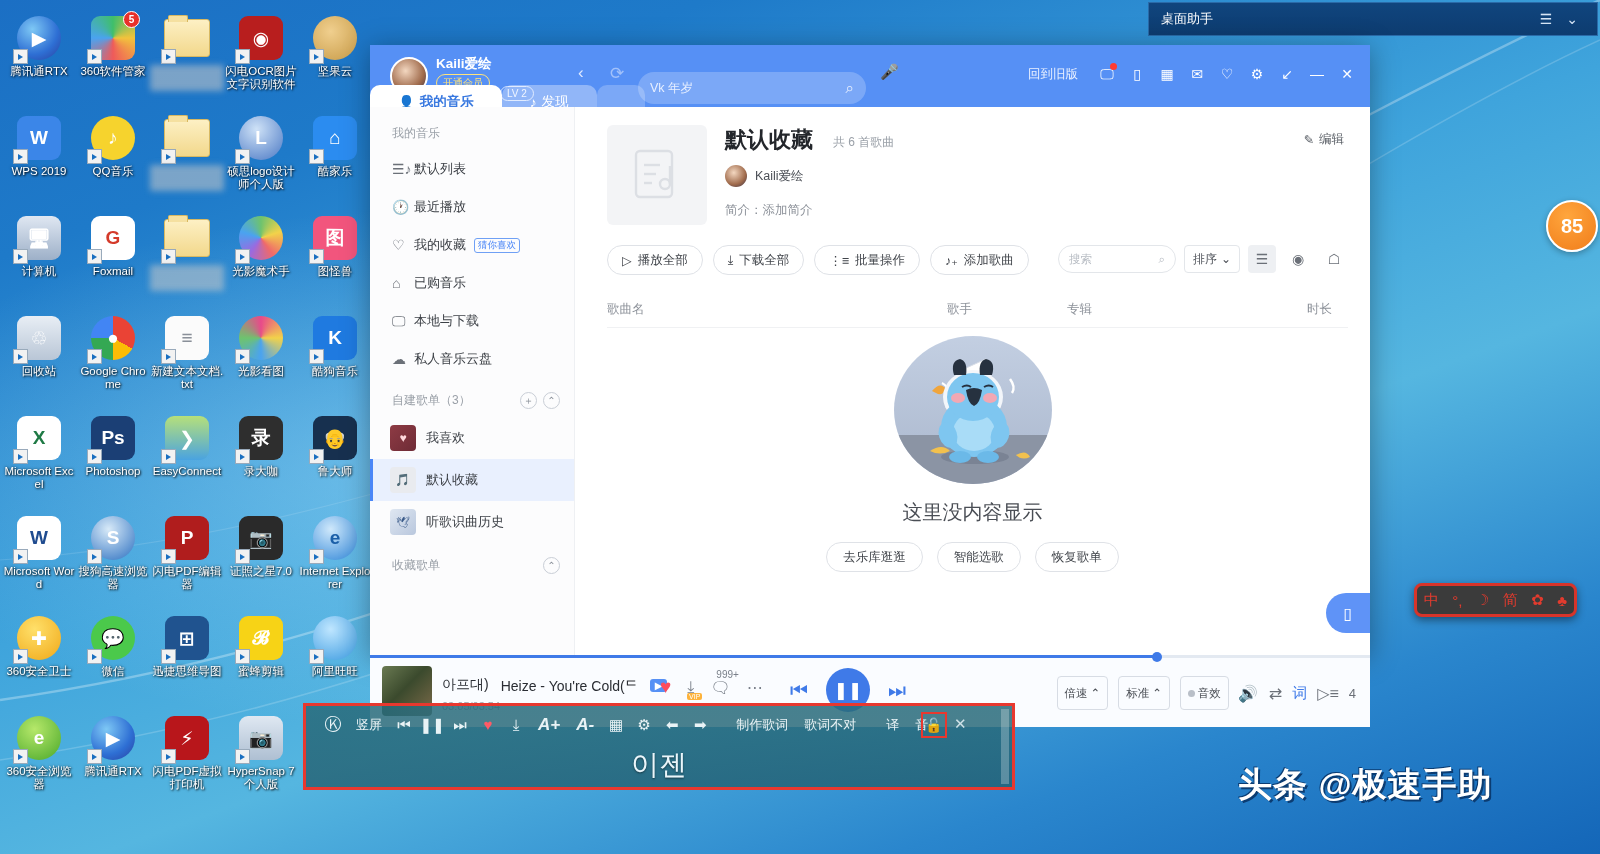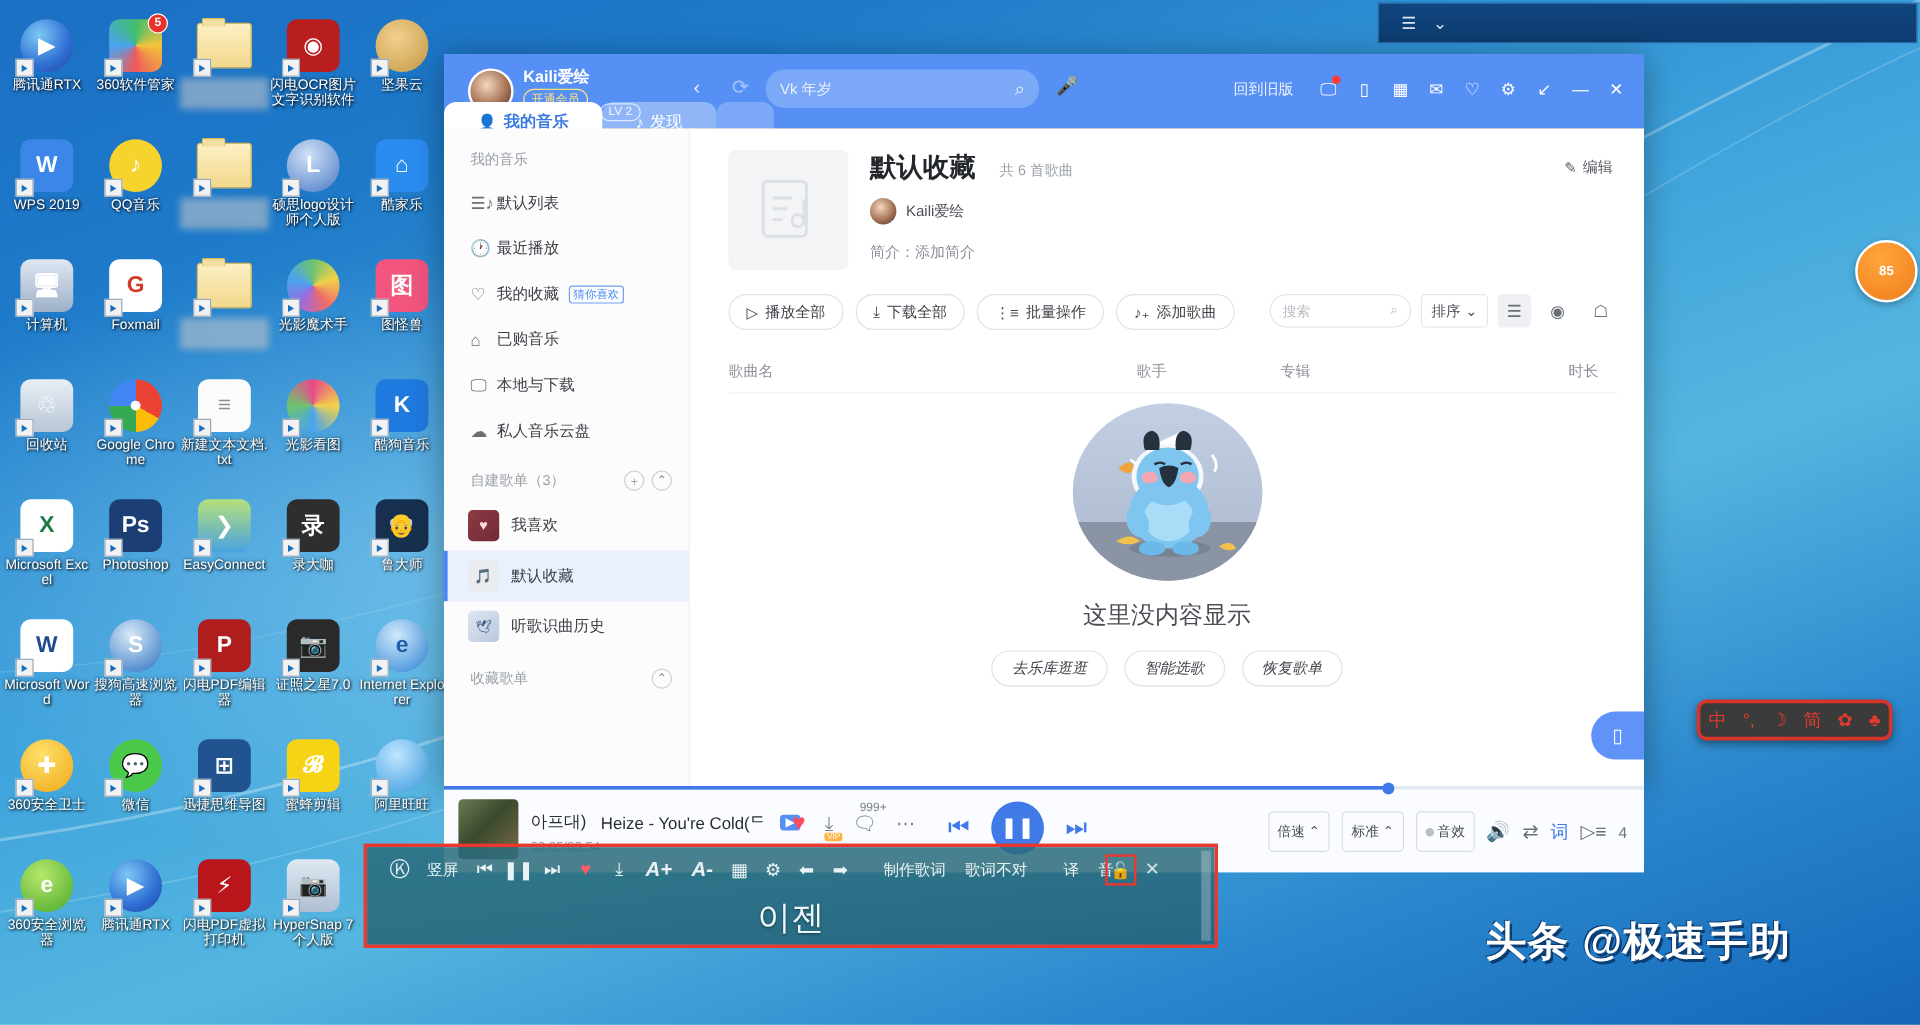--- a/index.html
+++ b/index.html
@@ -45,21 +45,21 @@
     box-shadow:0 4px 26px rgba(0,0,0,.35);}
   #kg-header{height:62px;background:#5690f5;position:relative;}
   #kg-header .avatar{position:absolute;left:20px;top:12px;width:38px;height:38px;border-radius:50%;
     background:radial-gradient(circle at 40% 35%,#f3d7c0,#a06b4c 60%,#2e2a46);border:2px solid #fff;overflow:hidden;}
   #kg-header .uname{position:absolute;left:66px;top:10px;color:#fff;font-size:13.5px;font-weight:bold;}
   #kg-header .tag-vip{position:absolute;left:66px;top:29px;border:1px solid #ffe37a;color:#ffe37a;
     border-radius:9px;font-size:10px;padding:1px 6px;}
   #kg-header .tag-lv{position:absolute;left:130px;top:41px;border:1px solid #cfe0ff;color:#eaf1ff;
     border-radius:9px;font-size:10px;padding:1px 6px;}
   #kg-header .navbtn{position:absolute;top:18px;color:#e0eaff;font-size:17px;cursor:pointer;}
-  #kg-search{position:absolute;left:268px;top:13px;width:228px;height:32px;background:rgba(255,255,255,.22);
+  #kg-search{position:absolute;left:268px;top:27px;width:228px;height:32px;background:rgba(255,255,255,.22);
     border-radius:16px;display:flex;align-items:center;padding:0 12px;}
   #kg-search .sv{flex:1;color:#e7efff;font-size:12.5px;}
   #kg-search .mag{color:#e7efff;font-size:15px;}
   #kg-mic{position:absolute;left:510px;top:18px;color:#dfe9ff;font-size:15px;}
   #kg-right-tools{position:absolute;right:8px;top:14px;display:flex;align-items:center;gap:0;}
   #kg-right-tools .oldver{color:#eaf1ff;font-size:12.5px;margin-right:14px;cursor:pointer;}
   #kg-right-tools .tb{width:30px;height:30px;display:flex;align-items:center;justify-content:center;
     color:#fff;font-size:14px;position:relative;cursor:pointer;}
   #kg-right-tools .tb .dot{position:absolute;top:4px;right:5px;width:7px;height:7px;border-radius:50%;background:#ff3b30;}
 
@@ -112,21 +112,21 @@
     display:flex;align-items:center;font-size:12.5px;color:#8c9199;}
   #tbl-head .c1{width:340px;}
   #tbl-head .c2{width:120px;}
   #tbl-head .c3{width:150px;}
   #tbl-head .c4{flex:1;text-align:right;padding-right:16px;}
 
   #empty{position:absolute;left:0;right:0;top:228px;display:flex;flex-direction:column;align-items:center;}
   #empty .emptytxt{margin-top:14px;font-size:20px;color:#4a4e55;}
   #empty .ebtns{margin-top:16px;display:flex;gap:14px;}
   .ebtn{height:30px;padding:0 16px;border:1px solid #dfe2e7;border-radius:15px;font-size:12.5px;color:#40444a;
-    display:flex;align-items:center;cursor:pointer;background:#fff;font-style:italic;}
+    display:flex;align-items:center;cursor:pointer;background:#fff;}
 
   #side-phone{position:absolute;right:0;bottom:22px;width:44px;height:40px;background:#5f93f7;
     border-radius:22px 0 0 22px;display:flex;align-items:center;justify-content:center;color:#fff;font-size:16px;cursor:pointer;}
 
   
   #player{position:absolute;left:370px;top:655px;width:1000px;height:72px;background:#fafcff;
     border-top:1px solid #e7ecf3;}
   #prog{position:absolute;left:0;top:-1px;width:1000px;height:3px;background:#e3e9f1;}
   #prog .fill{height:3px;background:#3f7ae8;width:78.7%;}
   #prog .knob{position:absolute;top:-3.5px;left:78.7%;width:10px;height:10px;border-radius:50%;background:#3f7ae8;transform:translateX(-5px);}
@@ -170,21 +170,21 @@
   #lyric-scroll{position:absolute;right:3px;top:3px;width:8px;height:75px;background:rgba(255,255,255,.25);}
 
   
   #ime{position:absolute;left:1414px;top:583px;width:163px;height:34px;background:#3b3b3b;
     border:3px solid #d7342a;border-radius:8px;display:flex;align-items:center;justify-content:space-around;
     color:#e23b2e;font-size:15px;box-shadow:0 3px 8px rgba(0,0,0,.45);}
   #ime span{cursor:pointer;}
   
   #badge85{position:absolute;left:1546px;top:200px;width:52px;height:52px;border-radius:50%;
     background:radial-gradient(circle at 40% 30%,#ffa63d,#f07c1a);border:2px solid #fff;color:#fff;
-    font-size:11px;font-weight:bold;display:flex;align-items:center;justify-content:center;
+    font-size:20px;font-weight:bold;display:flex;align-items:center;justify-content:center;
     box-shadow:0 2px 6px rgba(0,0,0,.3);}
   #watermark{position:absolute;left:1238px;top:762px;font-size:34px;font-weight:bold;color:#fff;
     text-shadow:2px 2px 0 #0b3c72, -1px -1px 0 #0b3c72;letter-spacing:1px;}
 </style>
 </head>
 <body>
 
 <div id="desktop-glow"></div>
 <svg id="desktop-swoosh" viewBox="0 0 1600 854" preserveAspectRatio="none">
   <path d="M0,700 C420,640 760,470 1120,250 C1300,150 1450,70 1600,0" stroke="rgba(255,255,255,.30)" stroke-width="2.5" fill="none"></path>
@@ -467,20 +467,21 @@
       </div>
       <div class="dlabel">HyperSnap 7 个人版</div>
     </div>
     <div class="dicon">
       <div class="glyphbox"></div>
       <div class="dlabel"></div>
     </div>
   </div>
 
 <div id="assistant-window">
+  <div class="aw-title">桌面助手</div>
   <div class="aw-btn">☰</div>
   <div class="aw-btn">⌄</div>
 </div>
 
 <div id="kugou">
 
   <div id="kg-header">
     <div class="avatar"></div>
     <div class="uname">Kaili爱绘</div>
     <div class="tag-vip">开通会员</div>

